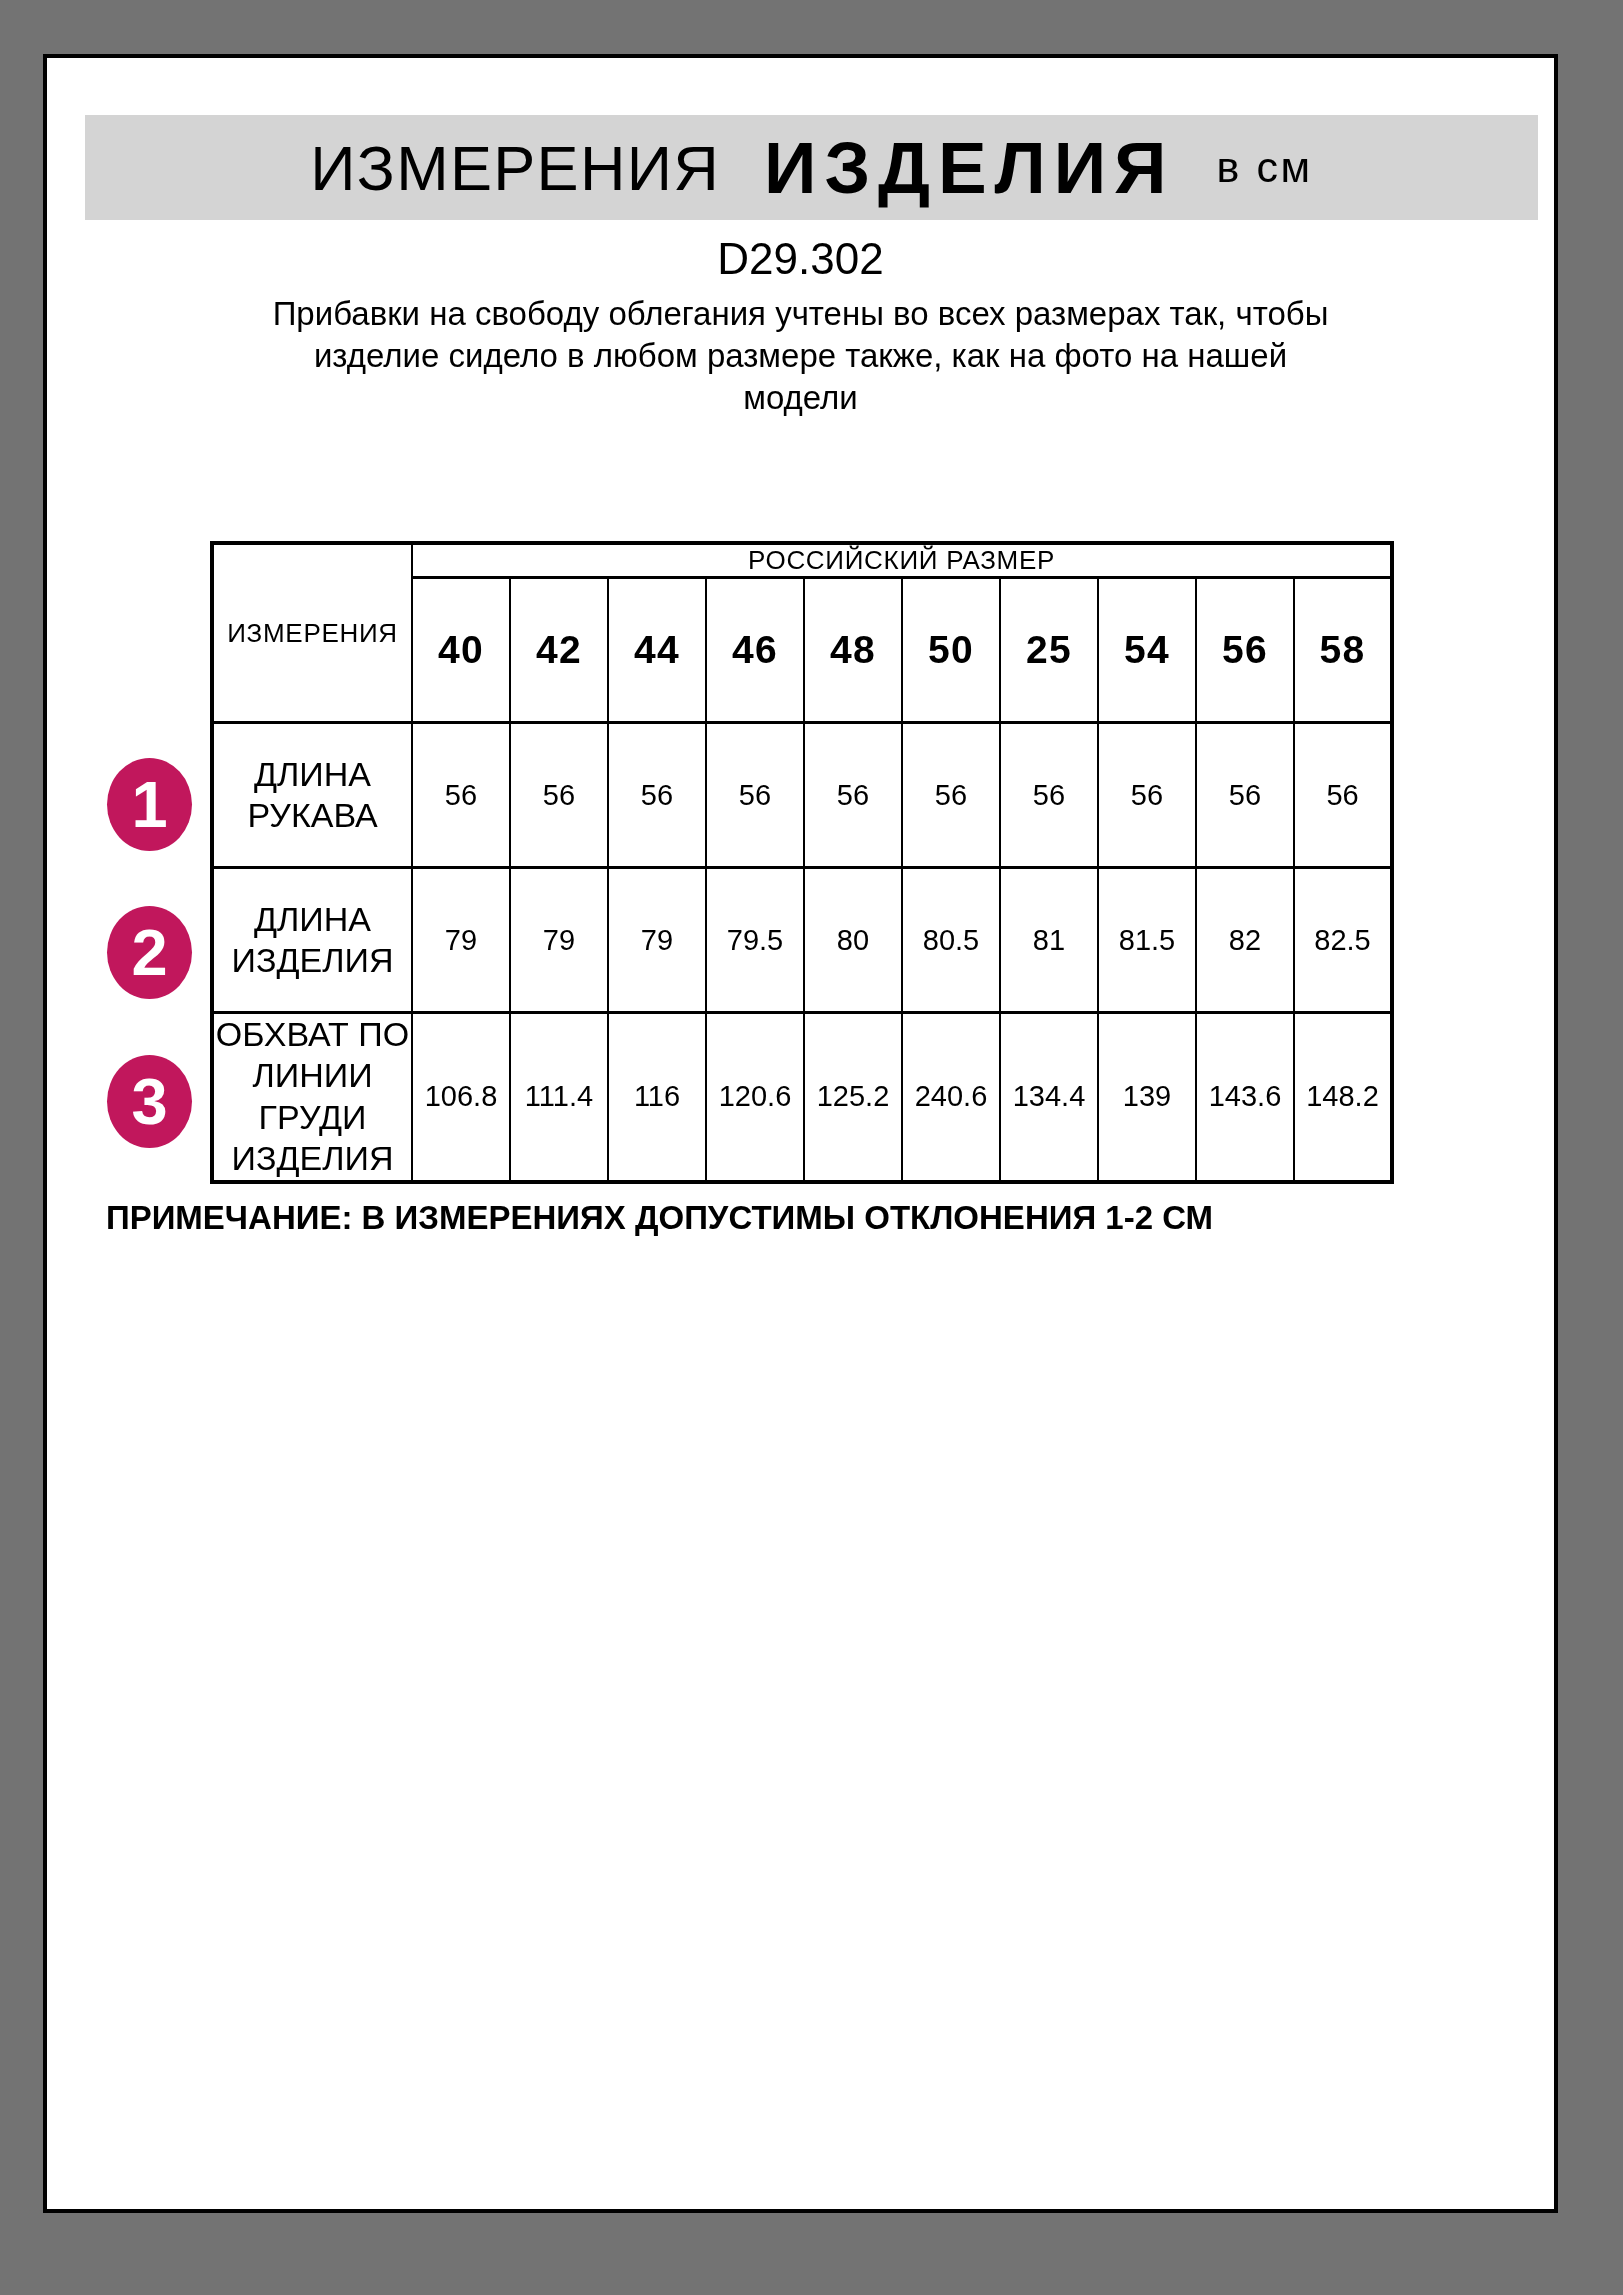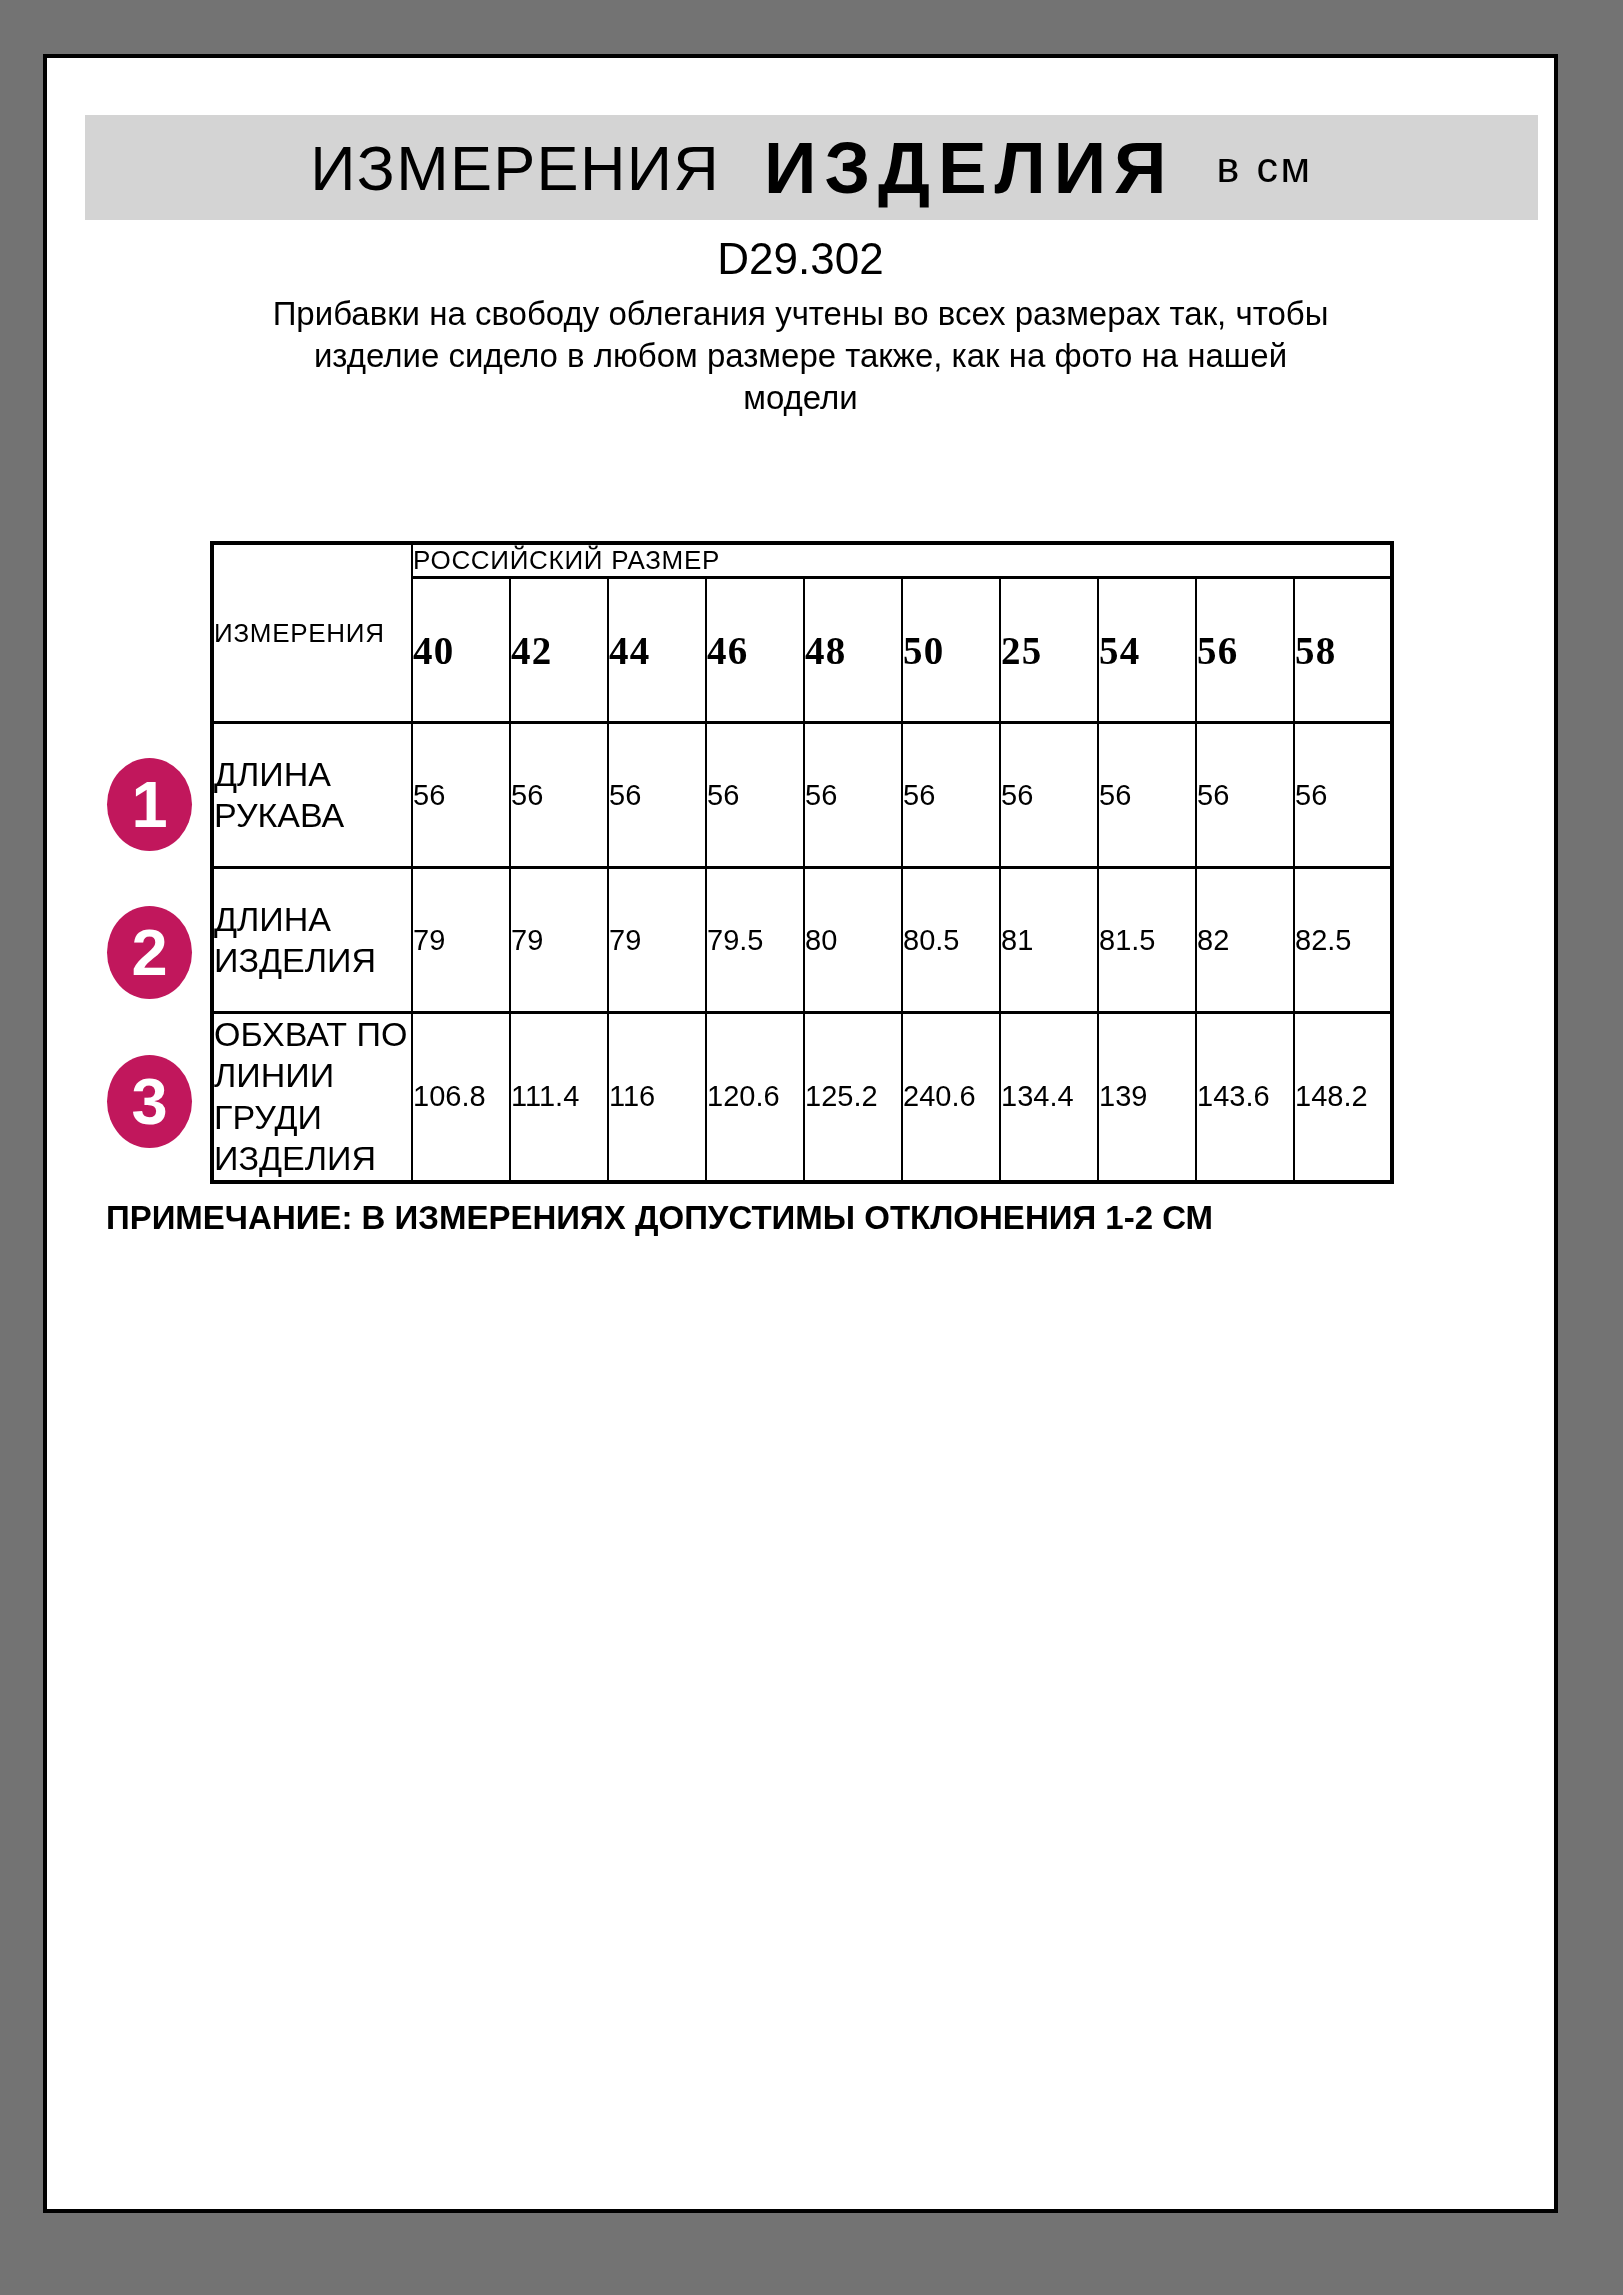--- a/index.html
+++ b/index.html
@@ -62,26 +62,27 @@
     width: 1184px;
     border-collapse: collapse;
     table-layout: fixed;
     border: 4.6px solid #000;
   }
   .size-table td {
     border-left: 2px solid #000;
     border-right: 2px solid #000;
     border-top: 3.3px solid #000;
     border-bottom: 3.3px solid #000;
+    text-align: center;
     vertical-align: middle;
     overflow: hidden;
     margin-left: 16px;
   }
   .row-group  { height: 33px; }
-  .row-sizes  { height: 145px; font-family: Liberation Serif, serif; }
+  .row-sizes  { height: 145px; }
   .row-data   { height: 145px; }
 
   .corner-cell       { font-size: 26px; letter-spacing: 0.7px; }
   .group-header-cell { font-size: 26px; letter-spacing: 0.7px; }
   .size-cell         { font-size: 39px; font-weight: 700; letter-spacing: 1.3px; }
   .label-cell        { font-size: 34px; line-height: 1.22; white-space: pre-line; }
   .value-cell        { font-size: 29px; }
 
   
   .num-badge {

